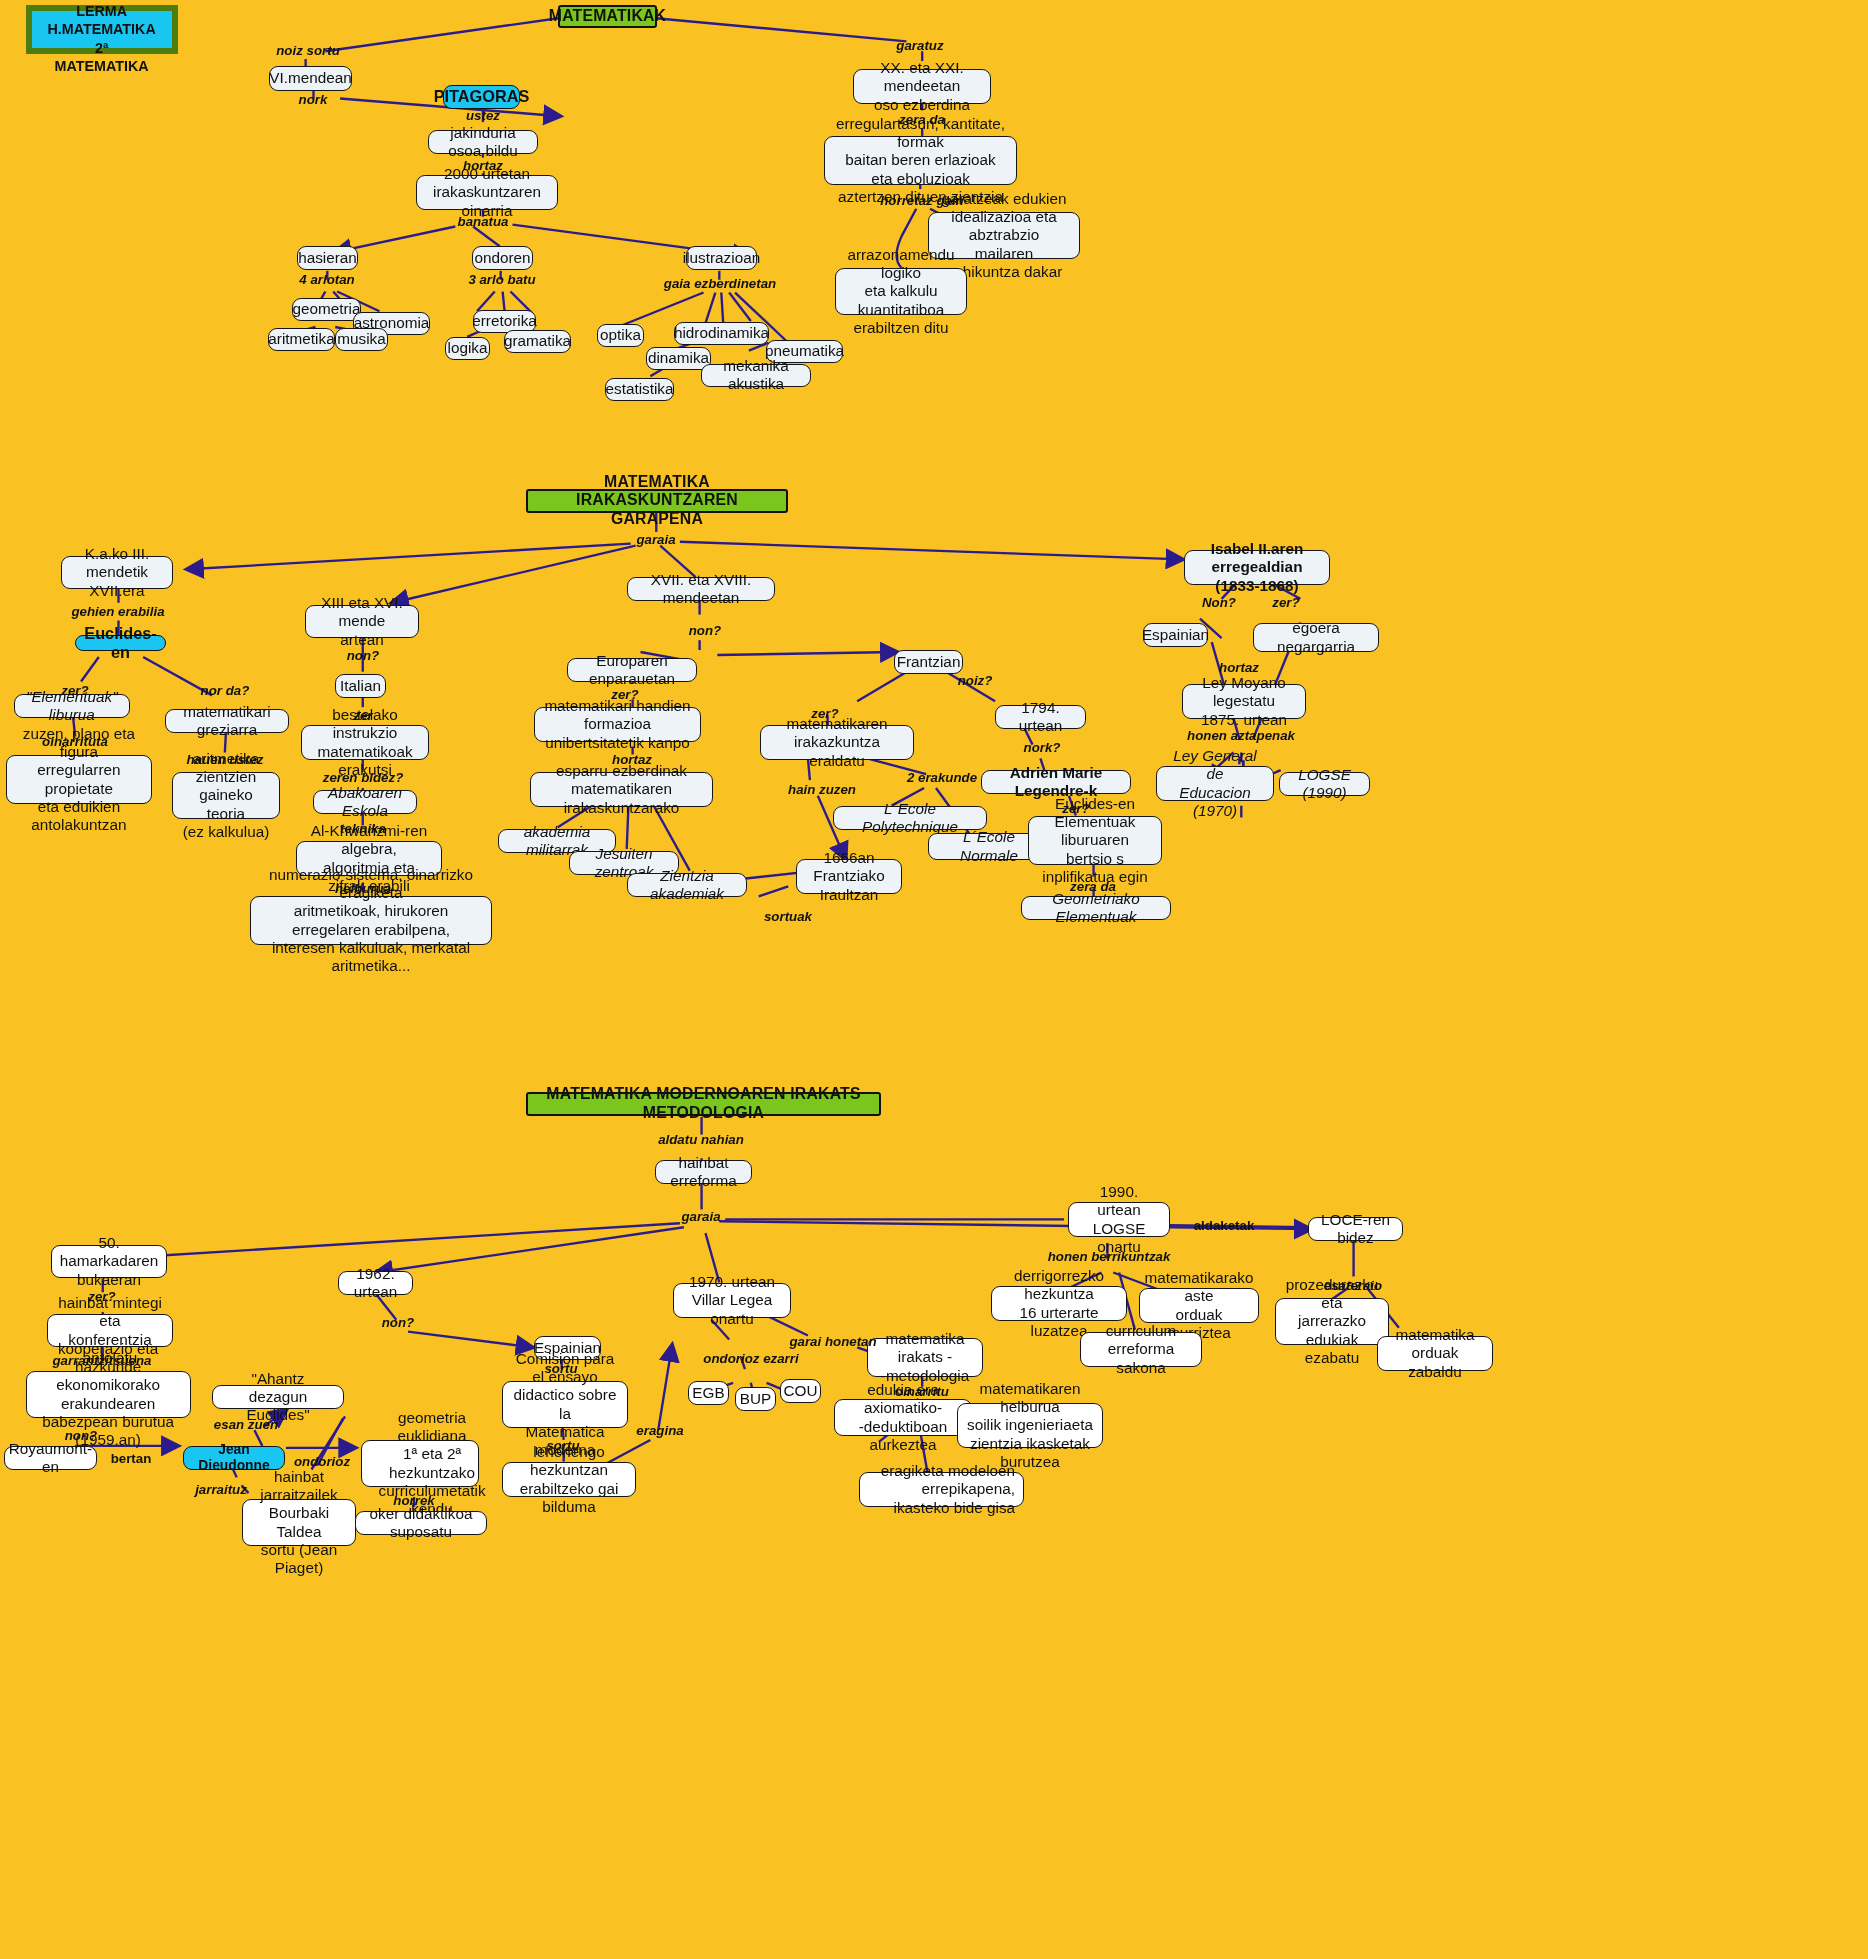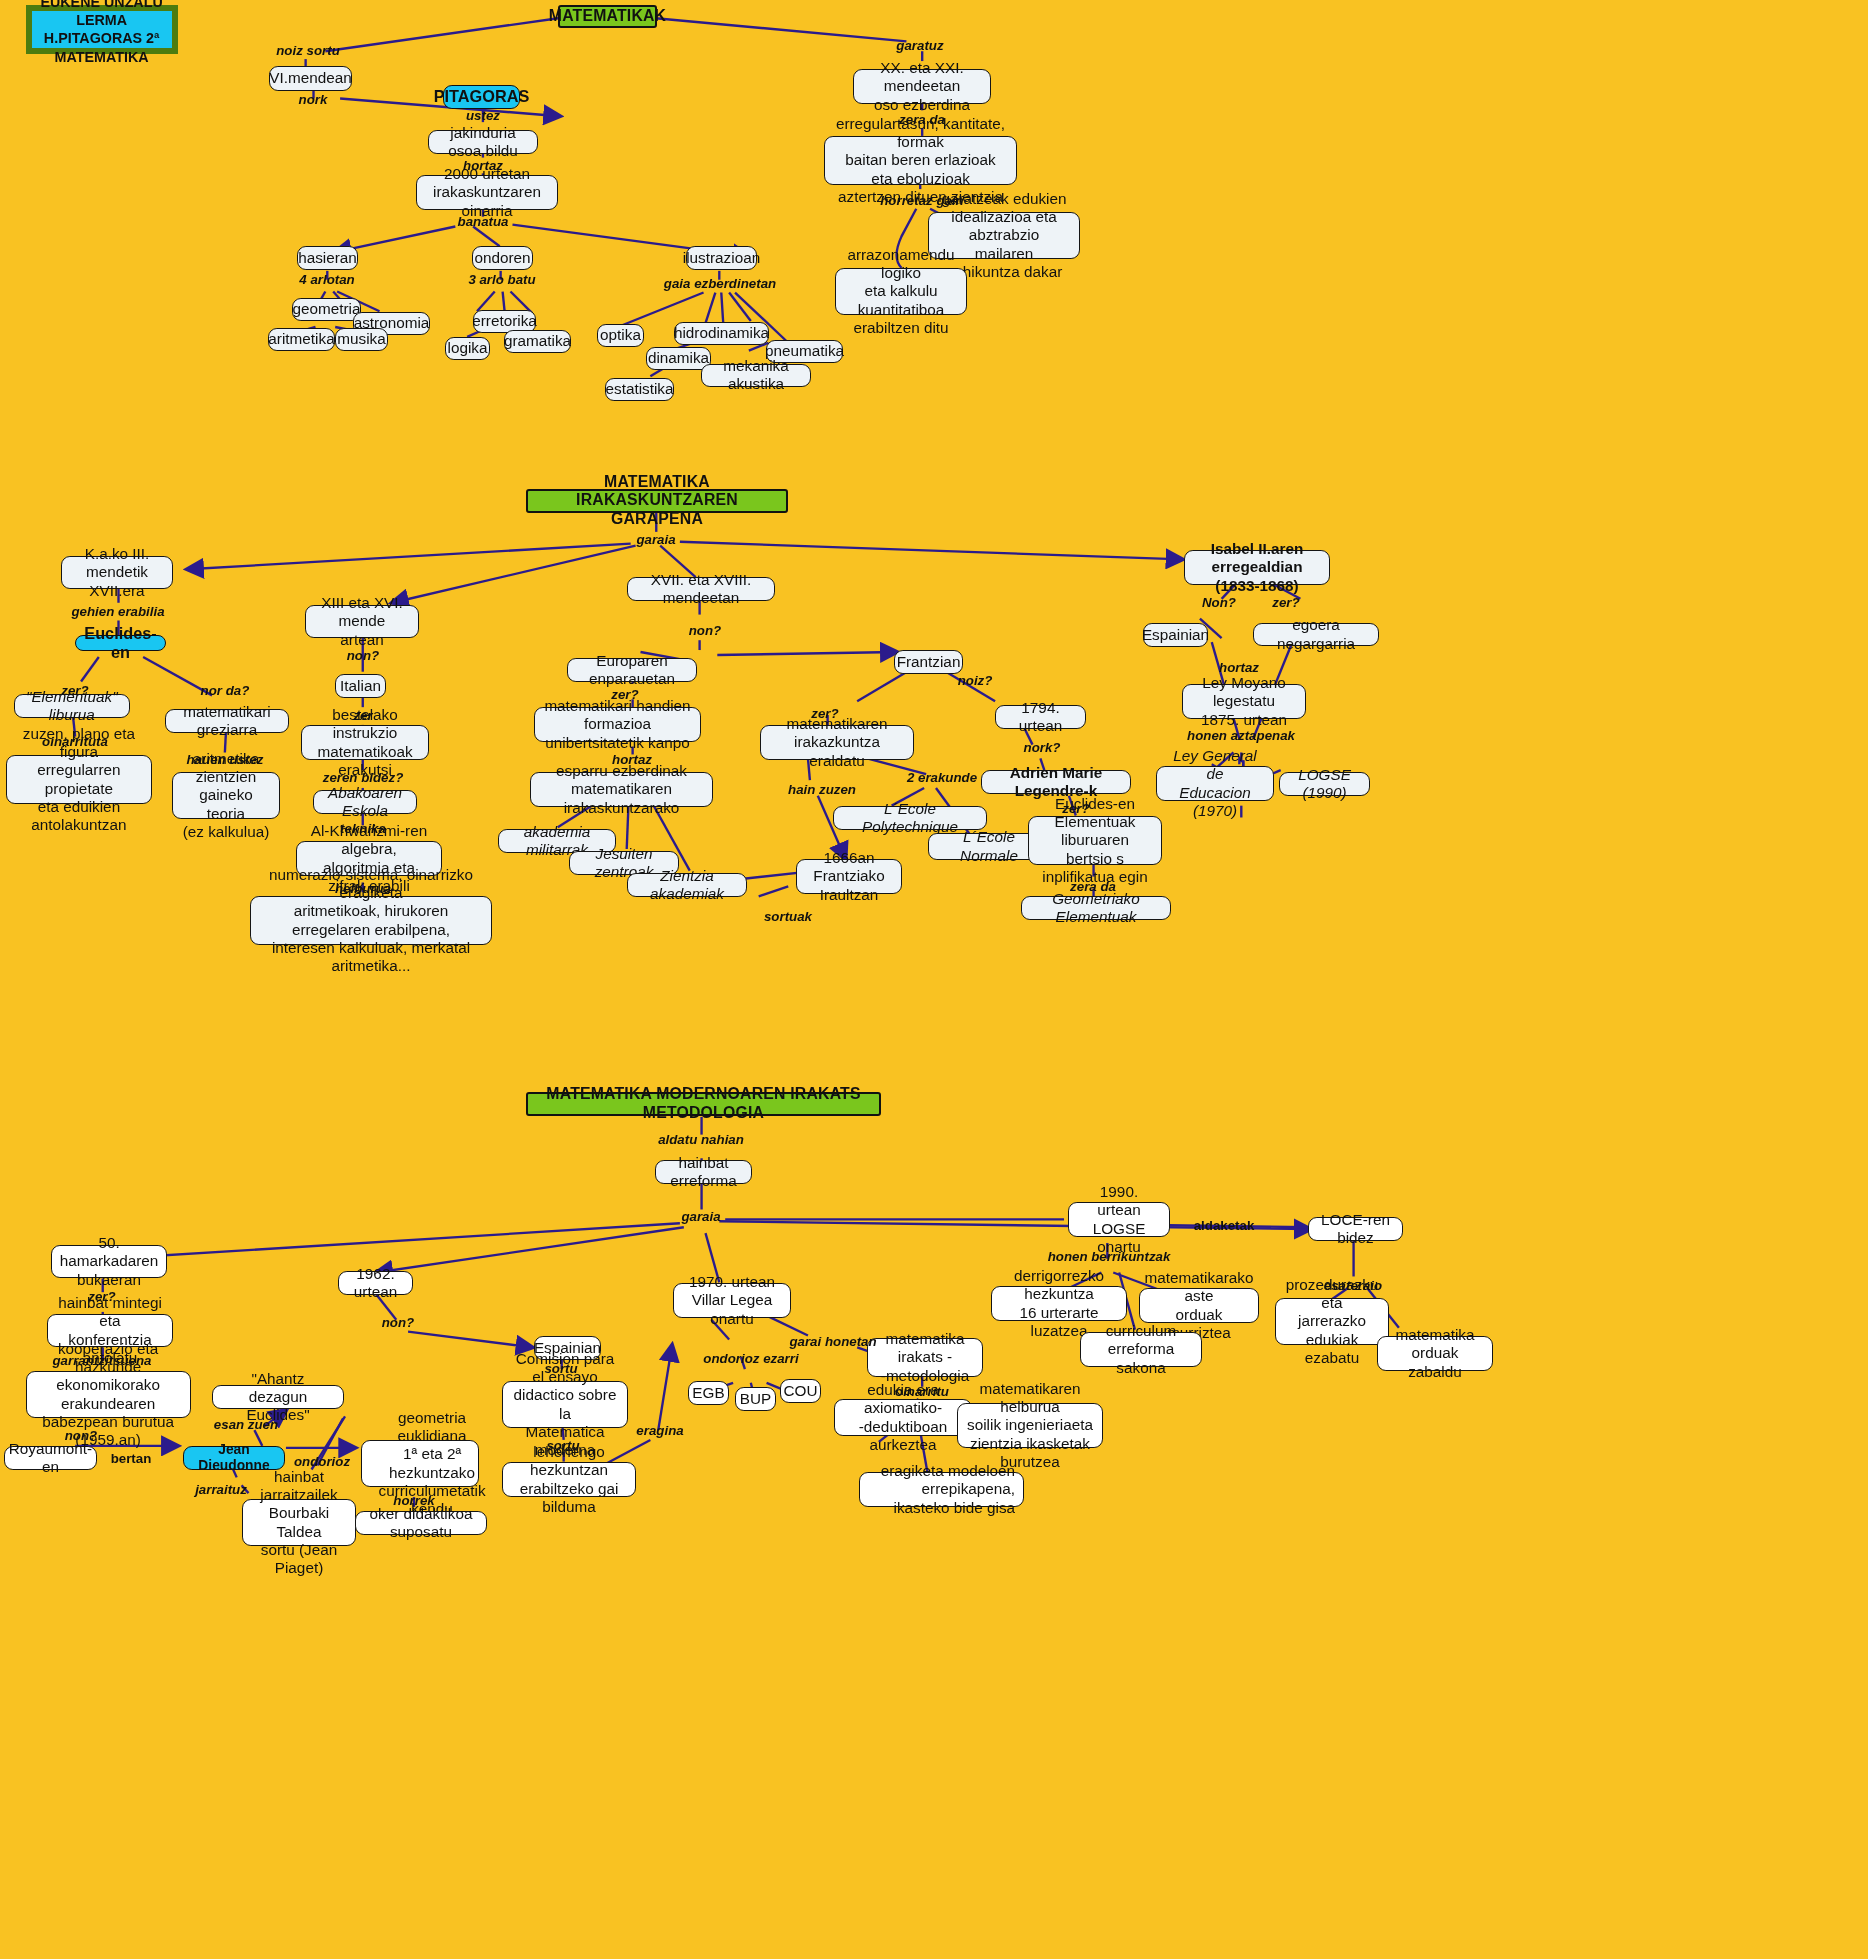--- a/index.html
+++ b/index.html
@@ -249,21 +249,21 @@
       <path d="M1136,1292 L1152,1350"></path>
       <path d="M1186,1244 L1326,1246"></path>
       <path d="M1374,1258 L1374,1296"></path>
       <path d="M1368,1308 L1348,1322"></path>
       <path d="M1388,1308 L1420,1348"></path>
     </g>
   </svg>
 
   <div class="node header" style="left:25.6px;top:4.9px;width:152px;height:49px;flex-direction:column;">
     <span>EUKENE UNZALU LERMA</span>
-    <span>H.PITAGORAS 2ª</span>
+    <span>H.MATEMATIKA 2ª</span>
     <span>MATEMATIKA</span>
   </div>
 
   <div class="node green" style="left:558px;top:4.9px;width:99px;height:23.6px;">MATEMATIKAK</div>
 
   <div class="lbl" style="left:308px;top:50px;">noiz sortu</div>
   <div class="node" style="left:269px;top:66px;width:83px;height:24.6px;">VI.mendean</div>
   <div class="lbl" style="left:313px;top:99px;">nork</div>
   <div class="node cyan" style="left:443px;top:85px;width:77px;height:23.6px;">PITAGORAS</div>
   <div class="lbl" style="left:483px;top:115px;">ustez</div>
@@ -381,21 +381,21 @@
 liburuaren bertsio s
 inplifikatua egin</div>
   <div class="lbl" style="left:1093px;top:886px;">zera da</div>
   <div class="node ital" style="left:1021px;top:896px;width:150px;height:23.6px;">Geometriako Elementuak</div>
 
   <div class="node" style="left:1184px;top:550px;width:146px;height:35px;font-weight:bold;">Isabel II.aren erregealdian
 (1833-1868)</div>
   <div class="lbl" style="left:1219px;top:602px;">Non?</div>
   <div class="lbl" style="left:1286px;top:602px;">zer?</div>
   <div class="node" style="left:1143px;top:623px;width:65px;height:23.6px;">Espainian</div>
-  <div class="node" style="left:1253px;top:623px;width:126px;height:23px;">egoera negargarria</div>
+  <div class="node" style="left:1253px;top:623px;width:126px;height:29px;">egoera negargarria</div>
   <div class="lbl" style="left:1239px;top:667px;">hortaz</div>
   <div class="node" style="left:1182px;top:684px;width:124px;height:35px;">Ley Moyano legestatu
 1875. urtean</div>
   <div class="lbl" style="left:1241px;top:735px;">honen aztapenak</div>
   <div class="node ital" style="left:1156px;top:766px;width:118px;height:35px;">Ley General de
 Educacion (1970)</div>
   <div class="node ital" style="left:1279px;top:772px;width:91px;height:23.6px;">LOGSE (1990)</div>
 
   <div class="node green" style="left:526px;top:1092px;width:355px;height:23.6px;">MATEMATIKA MODERNOAREN IRAKATS METODOLOGIA</div>
   <div class="lbl" style="left:701px;top:1139px;">aldatu nahian</div>

